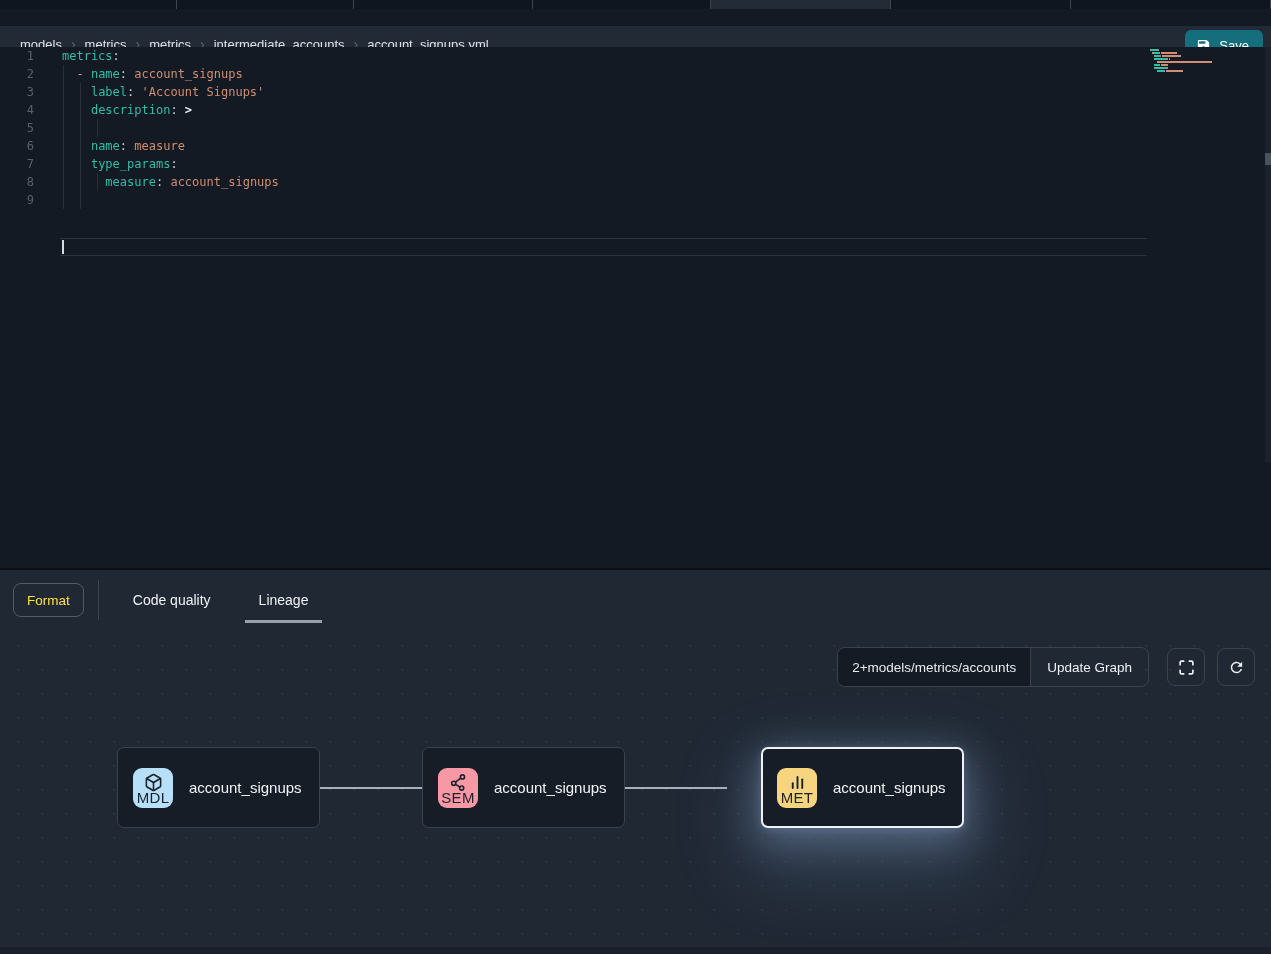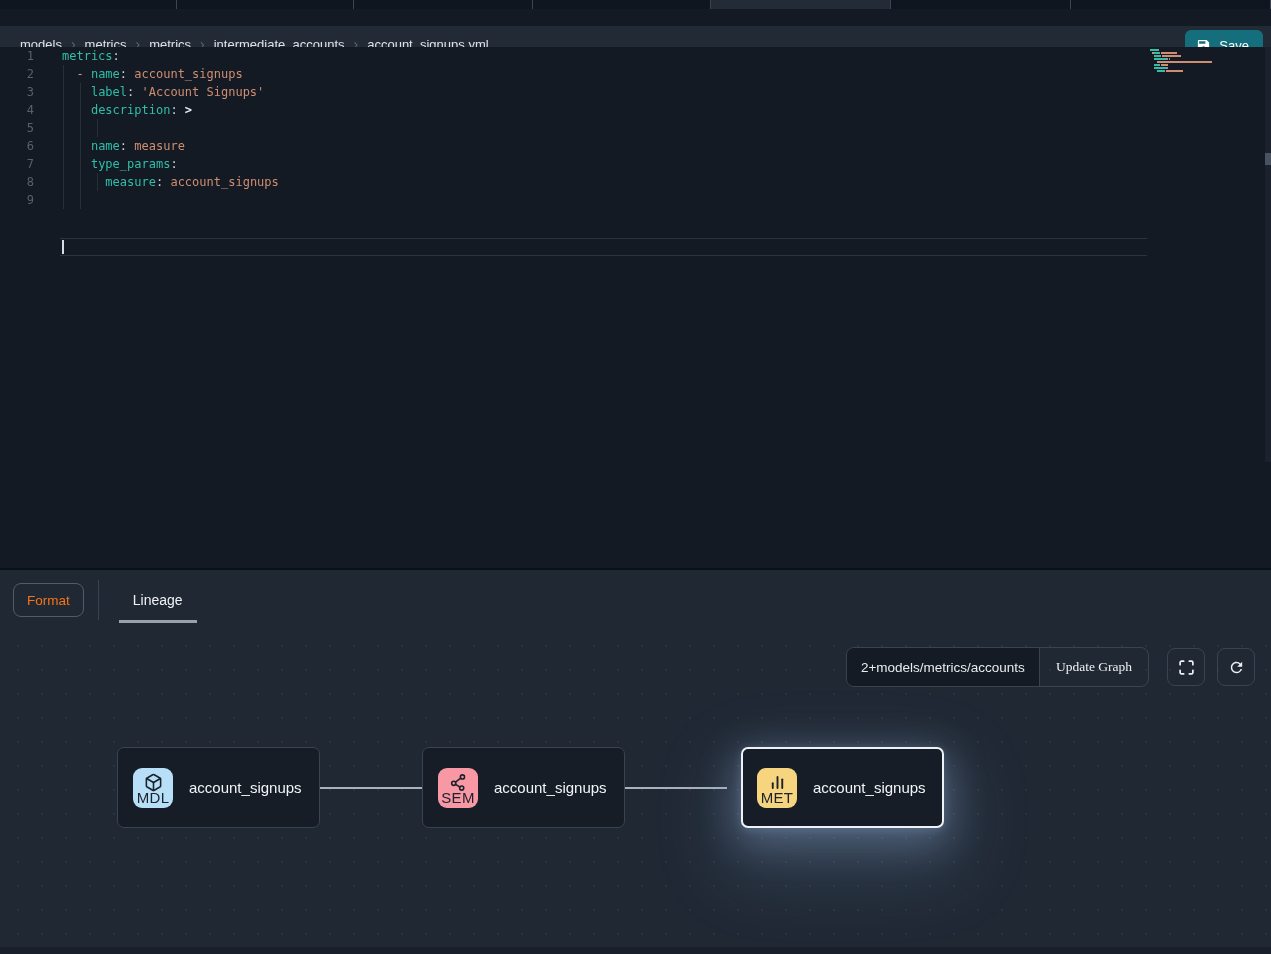--- a/index.html
+++ b/index.html
@@ -47,42 +47,42 @@
   .mm-seg { height:2px; flex:none; }
 
   
   .scrollbar-track { position:absolute; right:0; top:0; width:6px; height:415px; background:#1b222d; }
   .scrollbar-thumb { position:absolute; right:0; top:106px; width:6px; height:12px; background:#49535f; }
 
   
   .bottom-panel { position:absolute; left:0; top:568px; width:1271px; height:386px; background:#202834;
                   border-top:2px solid #0c1118; }
   .tabs-row { position:absolute; left:0; top:6px; width:1271px; height:48px; display:flex; align-items:center; }
-  .format-btn { margin-left:13px; height:34px; padding:0 13px; background:transparent; color:#f97316;
+  .format-btn { margin-left:13px; height:34px; padding:0 13px; background:transparent; color:#fde047;
                 font-size:13.5px; font-family:inherit; border:1px solid #525b67; border-radius:8px; cursor:pointer; }
   .tabs-divider { width:1px; height:40px; background:#39424e; margin-left:14px; }
   .tab { position:relative; height:48px; display:flex; align-items:center; padding:0 14px;
          margin-left:20px; color:#f0f3f6; font-size:14px; cursor:pointer; }
   .tab:first-of-type { margin-left:20px; }
   .tab .underline { position:absolute; left:0; right:0; bottom:1px; height:3px; background:transparent; }
   .tab.active .underline { background:#99a2ac; }
 
   
   .graph { position:absolute; left:0; top:54px; width:1271px; height:332px;
            background-image:radial-gradient(#2b333e 1px, transparent 1.2px);
            background-size:24px 24px; background-position:6px 10px; }
   .graph-bottom-strip { position:absolute; left:0; bottom:0; width:1271px; height:9px; background:#19202b; }
 
   
   .lineage-controls { position:absolute; right:16px; top:23px; display:flex; align-items:center; gap:18px; }
   .filter-group { display:flex; height:40px; border:1px solid #3a434f; border-radius:8px; overflow:hidden; }
   .filter-input { width:192px; height:100%; background:#151b24; border:none; outline:none; color:#e8ecef;
                   font-size:13.5px; font-family:inherit; padding:0 14px; }
   .update-btn { height:100%; padding:0 16px; background:transparent; border:none; border-left:1px solid #3a434f;
-                color:#eef1f4; font-size:13.5px; font-family:Liberation Serif, serif; cursor:pointer; }
+                color:#eef1f4; font-size:13.5px; font-family:Liberation Sans, sans-serif; cursor:pointer; }
   .icon-btn { width:38px; height:38px; border:1px solid #3a434f; border-radius:8px; background:transparent;
               display:flex; align-items:center; justify-content:center; cursor:pointer; }
   .icon-btn + .icon-btn { margin-left:-6px; }
   .icon-btn svg { display:block; }
 
   
   .edge { position:absolute; height:1.5px; background:#a9b1ba; }
   .node { position:absolute; top:123px; width:203px; height:81px; background:#161d27;
           border:1px solid #3b434f; border-radius:7px; display:flex; align-items:center;
           padding-left:15px; gap:16px; cursor:pointer; }
@@ -205,20 +205,24 @@
     <div class="scrollbar-track">
       <div class="scrollbar-thumb"></div>
     </div>
   </div>
 
   <div class="bottom-panel">
     <div class="tabs-row">
       <button class="format-btn">Format</button>
       <div class="tabs-divider"></div>
       <div id="panel-tabs" style="display:flex; height:48px;">
+          <div class="tab">
+            <span>Code quality</span>
+            <div class="underline"></div>
+          </div>
           <div class="tab active">
             <span>Lineage</span>
             <div class="underline"></div>
           </div>
         </div>
     </div>
 
     <div class="graph">
       <div class="lineage-controls">
         <div class="filter-group">
@@ -268,21 +272,21 @@
                   <circle cx="6" cy="13" r="2.6"></circle>
                   <circle cx="16" cy="19" r="2.6"></circle>
                   <line x1="8.4" y1="14.4" x2="13.8" y2="17.8"></line>
                   <line x1="14.8" y1="6.6" x2="8.2" y2="11.4"></line>
                 </svg>
               </span>
               <span class="badge-label">SEM</span>
             </div>
             <span class="node-label">account_signups</span>
           </div>
-          <div class="node selected" style="left: 741px;">
+          <div class="node selected" style="left: 761px;">
             <div class="badge" style="background: rgb(246, 213, 126);">
               <span>
                 <svg width="19" height="19" viewBox="0 0 24 24" fill="none" stroke="#1b222c" stroke-width="2.4" stroke-linecap="round">
                   <line x1="6" y1="19" x2="6" y2="13"></line>
                   <line x1="12" y1="19" x2="12" y2="5"></line>
                   <line x1="18" y1="19" x2="18" y2="8"></line>
                 </svg>
               </span>
               <span class="badge-label">MET</span>
             </div>

